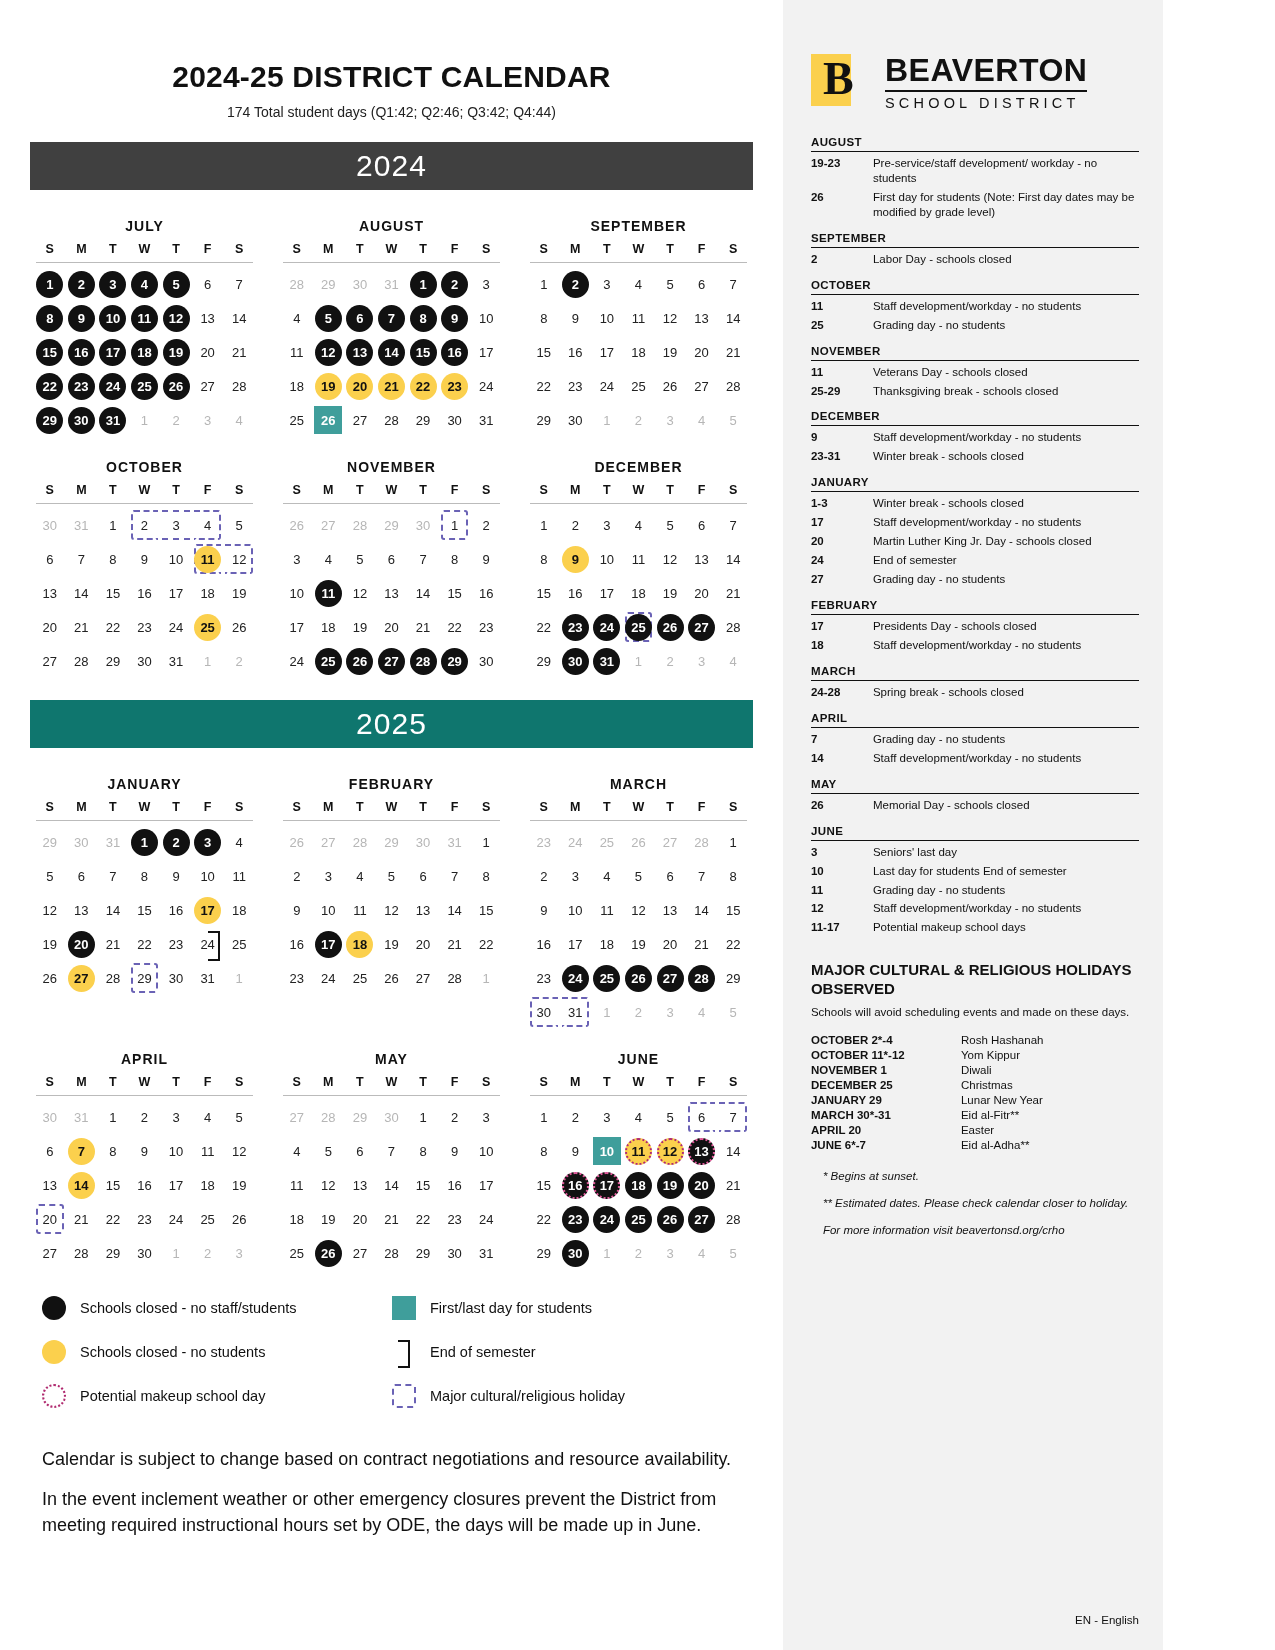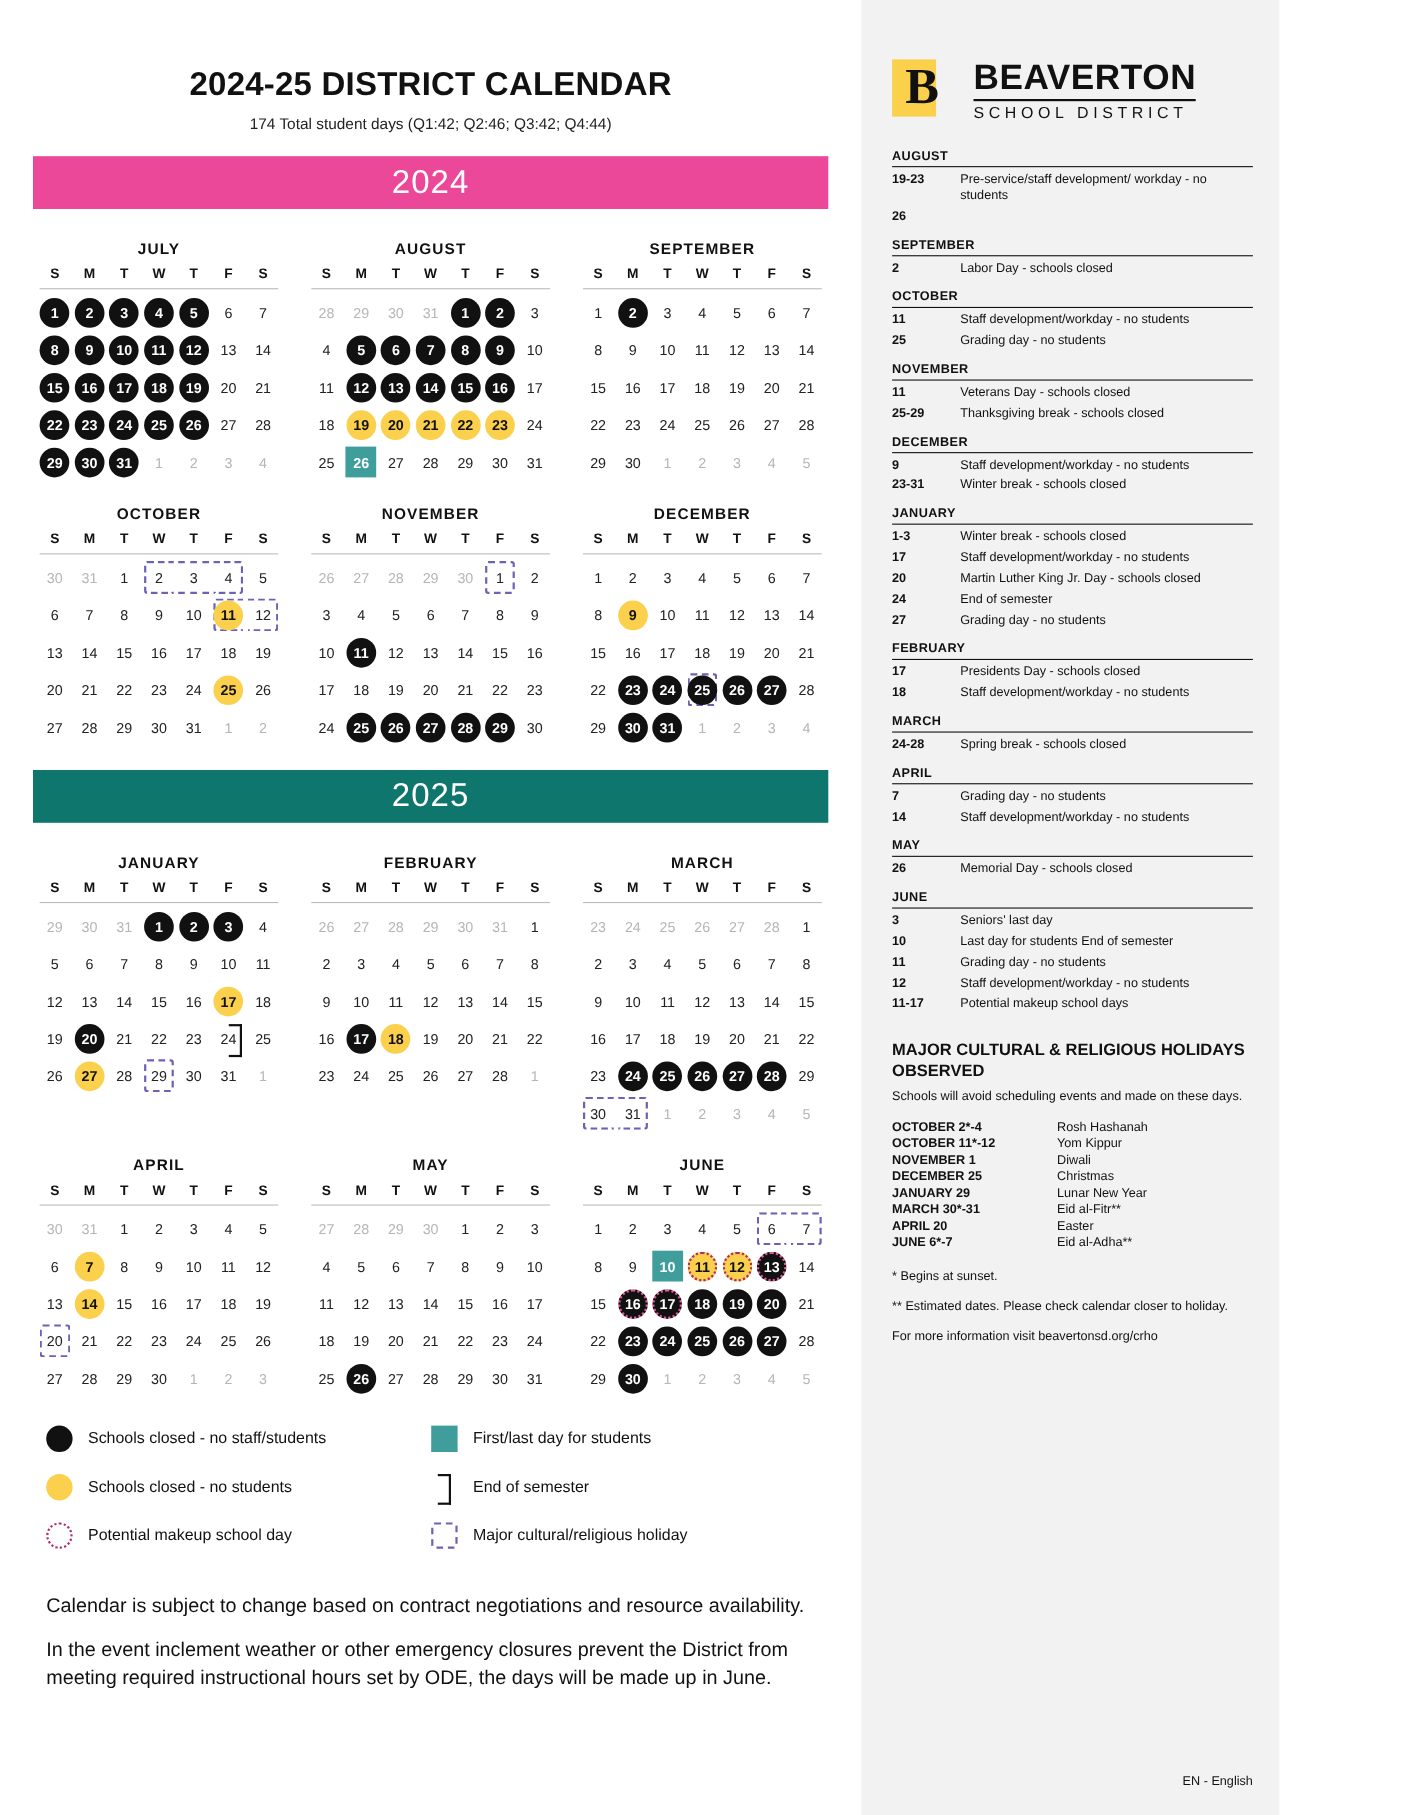--- a/index.html
+++ b/index.html
@@ -14,21 +14,21 @@
   }
   .page { display:flex; width:1163px; height:1650px; }
 
   
   .left { width:860px; padding:40px 30px 0 30px; position:relative; }
   .title { text-align:center; font-size:30px; font-weight:bold; letter-spacing:.2px; margin:20px 0 0 0; }
   .subtitle { text-align:center; font-size:14px; margin:10px 0 0 0; color:#222; }
 
   .yearbar { height:48px; margin-top:22px; display:flex; align-items:center; justify-content:center;
              color:#fff; font-size:30px; letter-spacing:1px; }
-  .yearbar.y2024 { background:#ec4899; }
+  .yearbar.y2024 { background:#404040; }
   .yearbar.y2025 { background:#0f766e; }
 
   .months { display:grid; grid-template-columns:repeat(3,1fr); column-gap:18px; row-gap:4px; margin-top:10px; }
   .month { padding:6px 4px 0 4px; }
   .month h3 { text-align:center; font-size:14px; font-weight:bold; letter-spacing:1px; margin:12px 0 8px 0; }
   .dow { display:grid; grid-template-columns:repeat(7,1fr); font-size:12.5px; font-weight:bold; text-align:center; }
   .dow div { padding-bottom:6px; }
   .hr { height:1px; background:#bbb; margin:0 2px 4px 2px; }
   .grid { display:grid; grid-template-columns:repeat(7,1fr); }
   .cell { height:34px; display:flex; align-items:center; justify-content:center; position:relative; }
@@ -85,21 +85,21 @@
   .mrule { height:1px; background:#111; margin-bottom:2px; }
   .row { display:flex; font-size:11.5px; line-height:1.3; padding:2px 0; }
   .row .dt { width:62px; font-weight:bold; flex:none; }
   .row .ds { flex:1; }
 
   .sechead { font-size:15px; font-weight:bold; line-height:1.25; margin:24px 0 6px 0; }
   .secsub { font-size:11.5px; line-height:1.35; margin-bottom:12px; }
   .hrow { display:flex; font-size:11.5px; padding:1.5px 0; }
   .hrow .hd { width:150px; font-weight:bold; flex:none; }
   .foot { font-size:11.5px; line-height:1.45; margin-top:16px; }
-  .foot p { margin:0 0 10px 0; }
+  .foot p { margin:0 0 10px 12px;font-style:italic; }
   .lang { position:absolute; right:24px; bottom:24px; font-size:11.5px; }
 </style>
 </head>
 <body>
 
 <div class="page">
 
   <div class="left">
     <div class="title">2024-25 DISTRICT CALENDAR</div>
     <div class="subtitle">174 Total student days (Q1:42; Q2:46; Q3:42; Q4:44)</div>
@@ -1621,20 +1621,21 @@
 
     <div id="events">
         <div class="mhead">AUGUST</div>
         <div class="mrule"></div>
         <div class="row">
           <div class="dt">19-23</div>
           <div class="ds">Pre-service/staff development/ workday - no students</div>
         </div>
         <div class="row">
           <div class="dt">26</div>
+          <div class="ds">First day for students (Note: First day dates may be modified by grade level)</div>
         </div>
         <div class="mhead">SEPTEMBER</div>
         <div class="mrule"></div>
         <div class="row">
           <div class="dt">2</div>
           <div class="ds">Labor Day - schools closed</div>
         </div>
         <div class="mhead">OCTOBER</div>
         <div class="mrule"></div>
         <div class="row">

